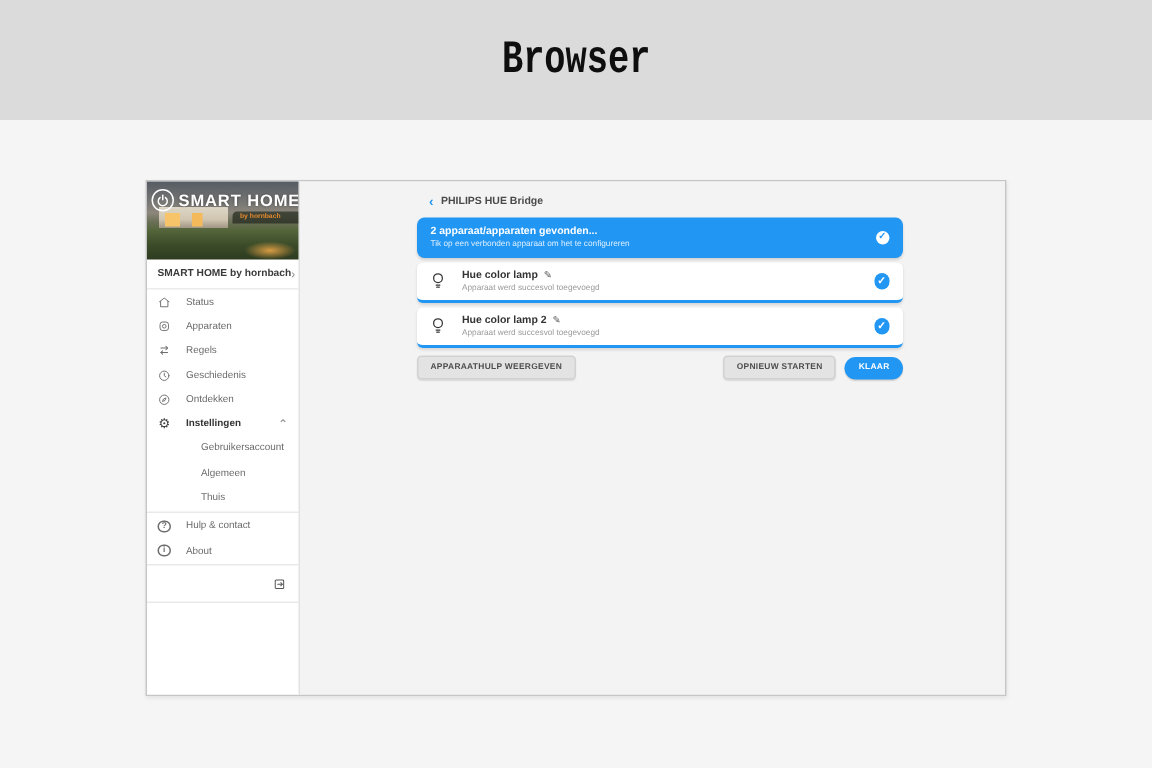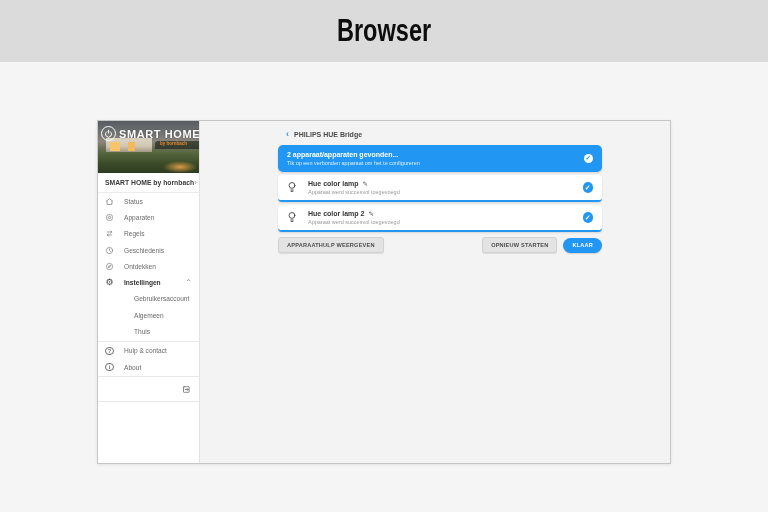--- a/index.html
+++ b/index.html
@@ -1,22 +1,22 @@
 <!DOCTYPE html>
 <html><head>
 <meta charset="utf-8">
 <style>
   * { margin:0; padding:0; box-sizing:border-box; }
   html,body { width:768px; height:512px; }
   body { font-family:"Liberation Sans", sans-serif; background:#f5f5f5; overflow:hidden; }
   .stage { position:relative; width:768px; height:512px; }
 
   
-  .top-banner { position:absolute; left:0; top:0; width:768px; height:62px;
-    background:#dbdbdb; display:flex; align-items:center; justify-content:center; }
+  .top-banner { position:absolute; left:0; top:0; width:768px; height:80px;
+    background:#dbdbdb; display:flex; align-items:center; justify-content:center;font-family:Liberation Mono, monospace; }
   .top-banner h1 { font-size:31px; font-weight:800; color:#0e0e0e; letter-spacing:0px;
     transform:scaleX(0.76); transform-origin:center; }
 
   
   .window { position:absolute; left:97px; top:120px; width:574px; height:344px;
     background:#ffffff; border:1px solid #c6c6c6; box-shadow:0 1px 3px rgba(0,0,0,.08);
     display:flex; }
 
   
   .sidebar { width:102px; flex:0 0 102px; background:#fff; border-right:1px solid #e2e2e2;

